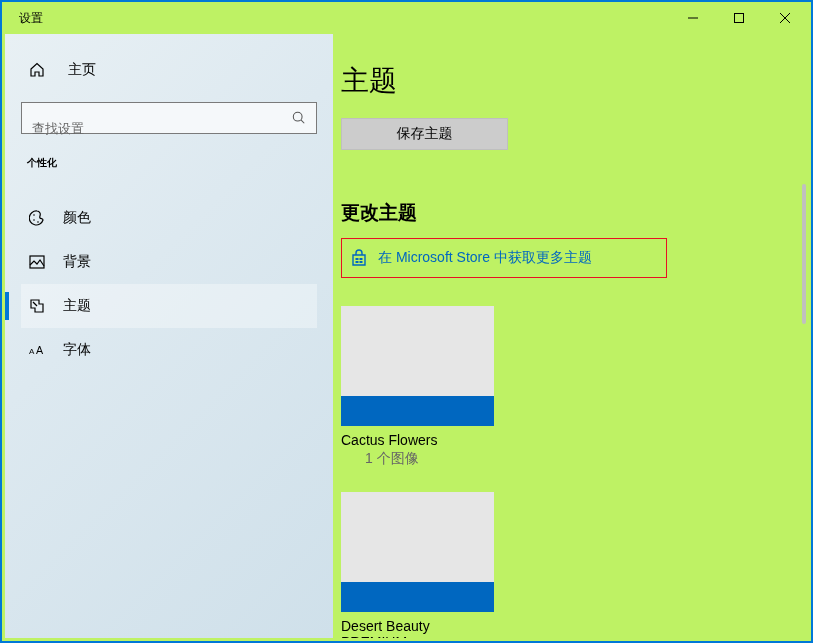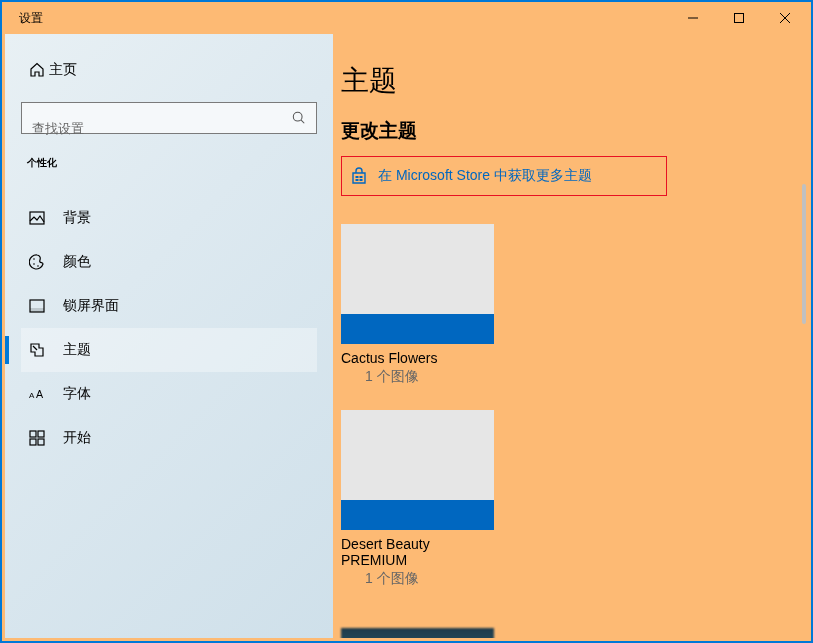--- a/index.html
+++ b/index.html
@@ -1,26 +1,26 @@
 <!DOCTYPE html>
 <html><head>
 <meta charset="utf-8">
 <style>
 * { margin:0; padding:0; box-sizing:border-box; font-family:"Microsoft YaHei","Segoe UI",sans-serif; }
 body { width:813px; height:643px; overflow:hidden; }
-.frame { width:813px; height:643px; border:2px solid #0078d7; position:relative; background:#fdba74; }
+.frame { width:813px; height:643px; border:2px solid #0078d7; position:relative; background:#bef264; }
 .window { position:absolute; left:3px; top:0; right:3px; bottom:3px; display:flex; flex-direction:column; }
 .titlebar { height:32px; display:flex; align-items:center; }
 .titlebar .title { font-size:12px; padding-left:14px; color:#000; }
 .winctrls { margin-left:auto; display:flex; }
 .winctrls div { width:46px; height:32px; display:flex; align-items:center; justify-content:center; color:#000; font-size:10px; }
 .content { flex:1; display:flex; overflow:hidden; }
 .sidebar { width:328px; background:linear-gradient(135deg,#e8f0f4 0%,#dde9f0 40%,#cfe0ea 100%); padding-top:16px; position:relative; }
 .sidebar-inner { padding:0 16px; }
-.home-row { display:flex; align-items:center; gap:4px; height:40px; padding-left:8px; margin-bottom:12px; }
+.home-row { display:flex; align-items:center; gap:23px; height:40px; padding-left:8px; margin-bottom:12px; }
 .home-row span.icon { width:16px; display:flex; justify-content:center; }
 .home-row .lbl { font-size:14px; }
 .searchbox { display:flex; align-items:center; height:32px; border:1px solid #7a7a7a; background:#f5f8fa; padding:0 10px; margin-bottom:22px; }
 .searchbox input { flex:1; border:none; background:transparent; outline:none; font-size:13px; color:#555;margin-top:20px; }
 .searchbox input::placeholder { color:#666; }
 .search-ic { color:#555; font-size:14px; }
 .section-label { font-size:10px; font-weight:600; padding-left:6px; margin-bottom:26px; }
 .nav { list-style:none; padding:0; }
 .nav li { display:flex; align-items:center; height:44px; padding-left:8px; gap:18px; font-size:14px; color:#000; position:relative; }
 .nav li.active::before { content:""; position:absolute; left:-16px; top:8px; bottom:8px; width:4px; background:#0078d7; }
@@ -95,82 +95,63 @@
                 </svg>
           </span>
         </div>
 
         <div class="section-label">个性化</div>
 
         <ul class="nav">
           <li>
             <span class="nav-ic">
                   <svg width="16" height="16" viewBox="0 0 16 16">
-                    <rect x="1" y="2" width="14" height="12" fill="none" stroke="#000" stroke-width="1.2"></rect>
-                    <path d="M1 11 L5 7 L8 10 L11 6 L15 12" fill="none" stroke="#000" stroke-width="1.2"></path>
-                  </svg>
-                </span>
-            <span>背景</span>
-          </li>
-          <li>
-            <span class="nav-ic">
-                  <svg width="16" height="16" viewBox="0 0 16 16">
                     <path d="M8 1 A7 7 0 1 0 14 10 C14 8 12 9 11 8 C10 7 12 5 11 3 C10.5 2 9 1 8 1Z" fill="none" stroke="#000" stroke-width="1.2"></path>
                     <circle cx="5" cy="5" r="0.8" fill="#000"></circle>
                     <circle cx="5" cy="10" r="0.8" fill="#000"></circle>
                     <circle cx="9" cy="12" r="0.8" fill="#000"></circle>
                   </svg>
                 </span>
             <span>颜色</span>
           </li>
           <li>
             <span class="nav-ic">
                   <svg width="16" height="16" viewBox="0 0 16 16">
                     <rect x="1" y="2" width="14" height="12" fill="none" stroke="#000" stroke-width="1.2"></rect>
-                    <rect x="1" y="10" width="14" height="4" fill="#000" opacity="0.15"></rect>
+                    <path d="M1 11 L5 7 L8 10 L11 6 L15 12" fill="none" stroke="#000" stroke-width="1.2"></path>
                   </svg>
                 </span>
-            <span>锁屏界面</span>
+            <span>背景</span>
           </li>
           <li class="active">
             <span class="nav-ic">
                   <svg width="16" height="16" viewBox="0 0 16 16">
                     <path d="M2 2 L10 2 L10 6 L14 6 L14 14 L6 14 L6 10 L2 10 Z" fill="none" stroke="#000" stroke-width="1.2"></path>
                     <path d="M4 4 L8 8" stroke="#000" stroke-width="1.2"></path>
                   </svg>
                 </span>
             <span>主题</span>
           </li>
           <li>
             <span class="nav-ic">
                   <svg width="18" height="14" viewBox="0 0 18 14">
                     <text x="0" y="11" font-size="9" font-family="serif">A</text>
                     <text x="8" y="11" font-size="12" font-family="serif">A</text>
                   </svg>
                 </span>
             <span>字体</span>
           </li>
-          <li>
-            <span class="nav-ic">
-                  <svg width="16" height="16" viewBox="0 0 16 16">
-                    <rect x="1" y="1" width="6" height="6" fill="none" stroke="#000" stroke-width="1.2"></rect>
-                    <rect x="9" y="1" width="6" height="6" fill="none" stroke="#000" stroke-width="1.2"></rect>
-                    <rect x="1" y="9" width="6" height="6" fill="none" stroke="#000" stroke-width="1.2"></rect>
-                    <rect x="9" y="9" width="6" height="6" fill="none" stroke="#000" stroke-width="1.2"></rect>
-                  </svg>
-                </span>
-            <span>开始</span>
-          </li>
         </ul>
       </div>
     </div>
 
     <div class="main">
       <div class="main-inner">
         <div class="page-title">主题</div>
+        <button class="save-btn">保存主题</button>
 
         <div class="section-title">更改主题</div>
 
         <div class="store-link-box">
           <a class="store-link">
             <span class="bag">
               <svg width="18" height="18" viewBox="0 0 18 18">
                     <path d="M3 6 H15 V16 H3 Z" fill="none" stroke="#0067c0" stroke-width="1.4"></path>
                     <path d="M6 6 V4 A3 3 0 0 1 12 4 V6" fill="none" stroke="#0067c0" stroke-width="1.4"></path>
                     <rect x="5.5" y="9" width="3" height="2" fill="#0067c0"></rect>

